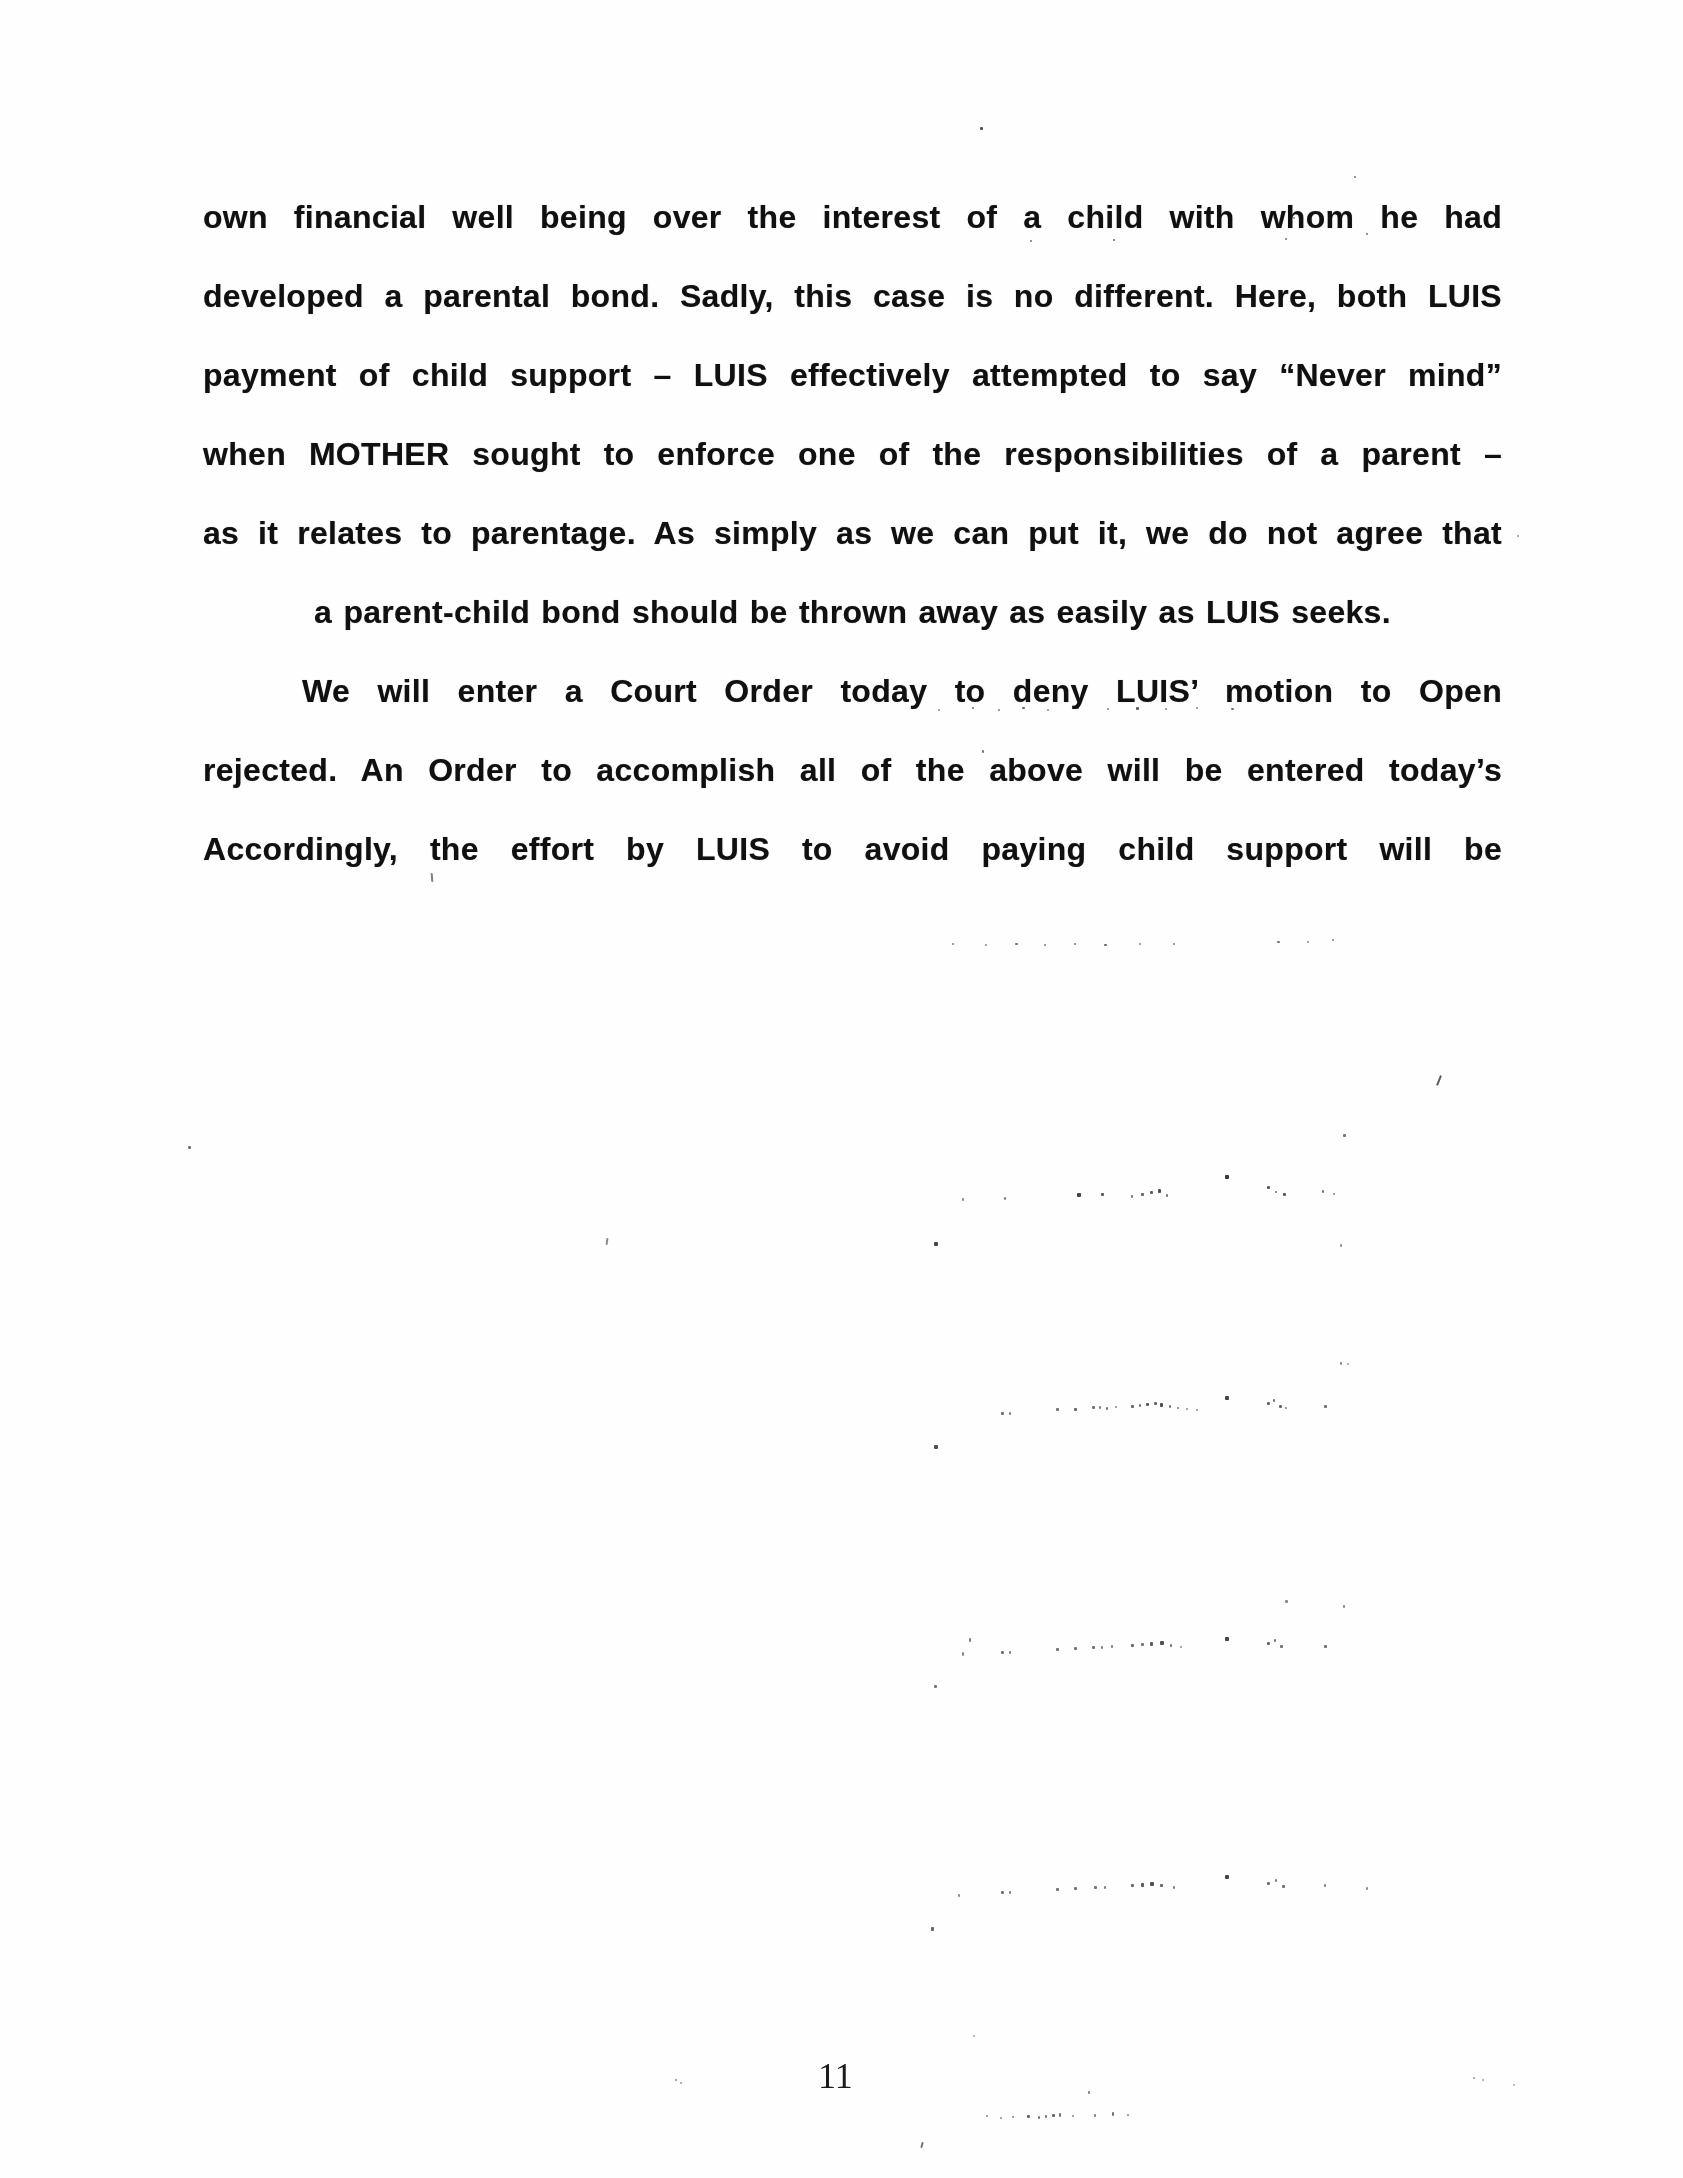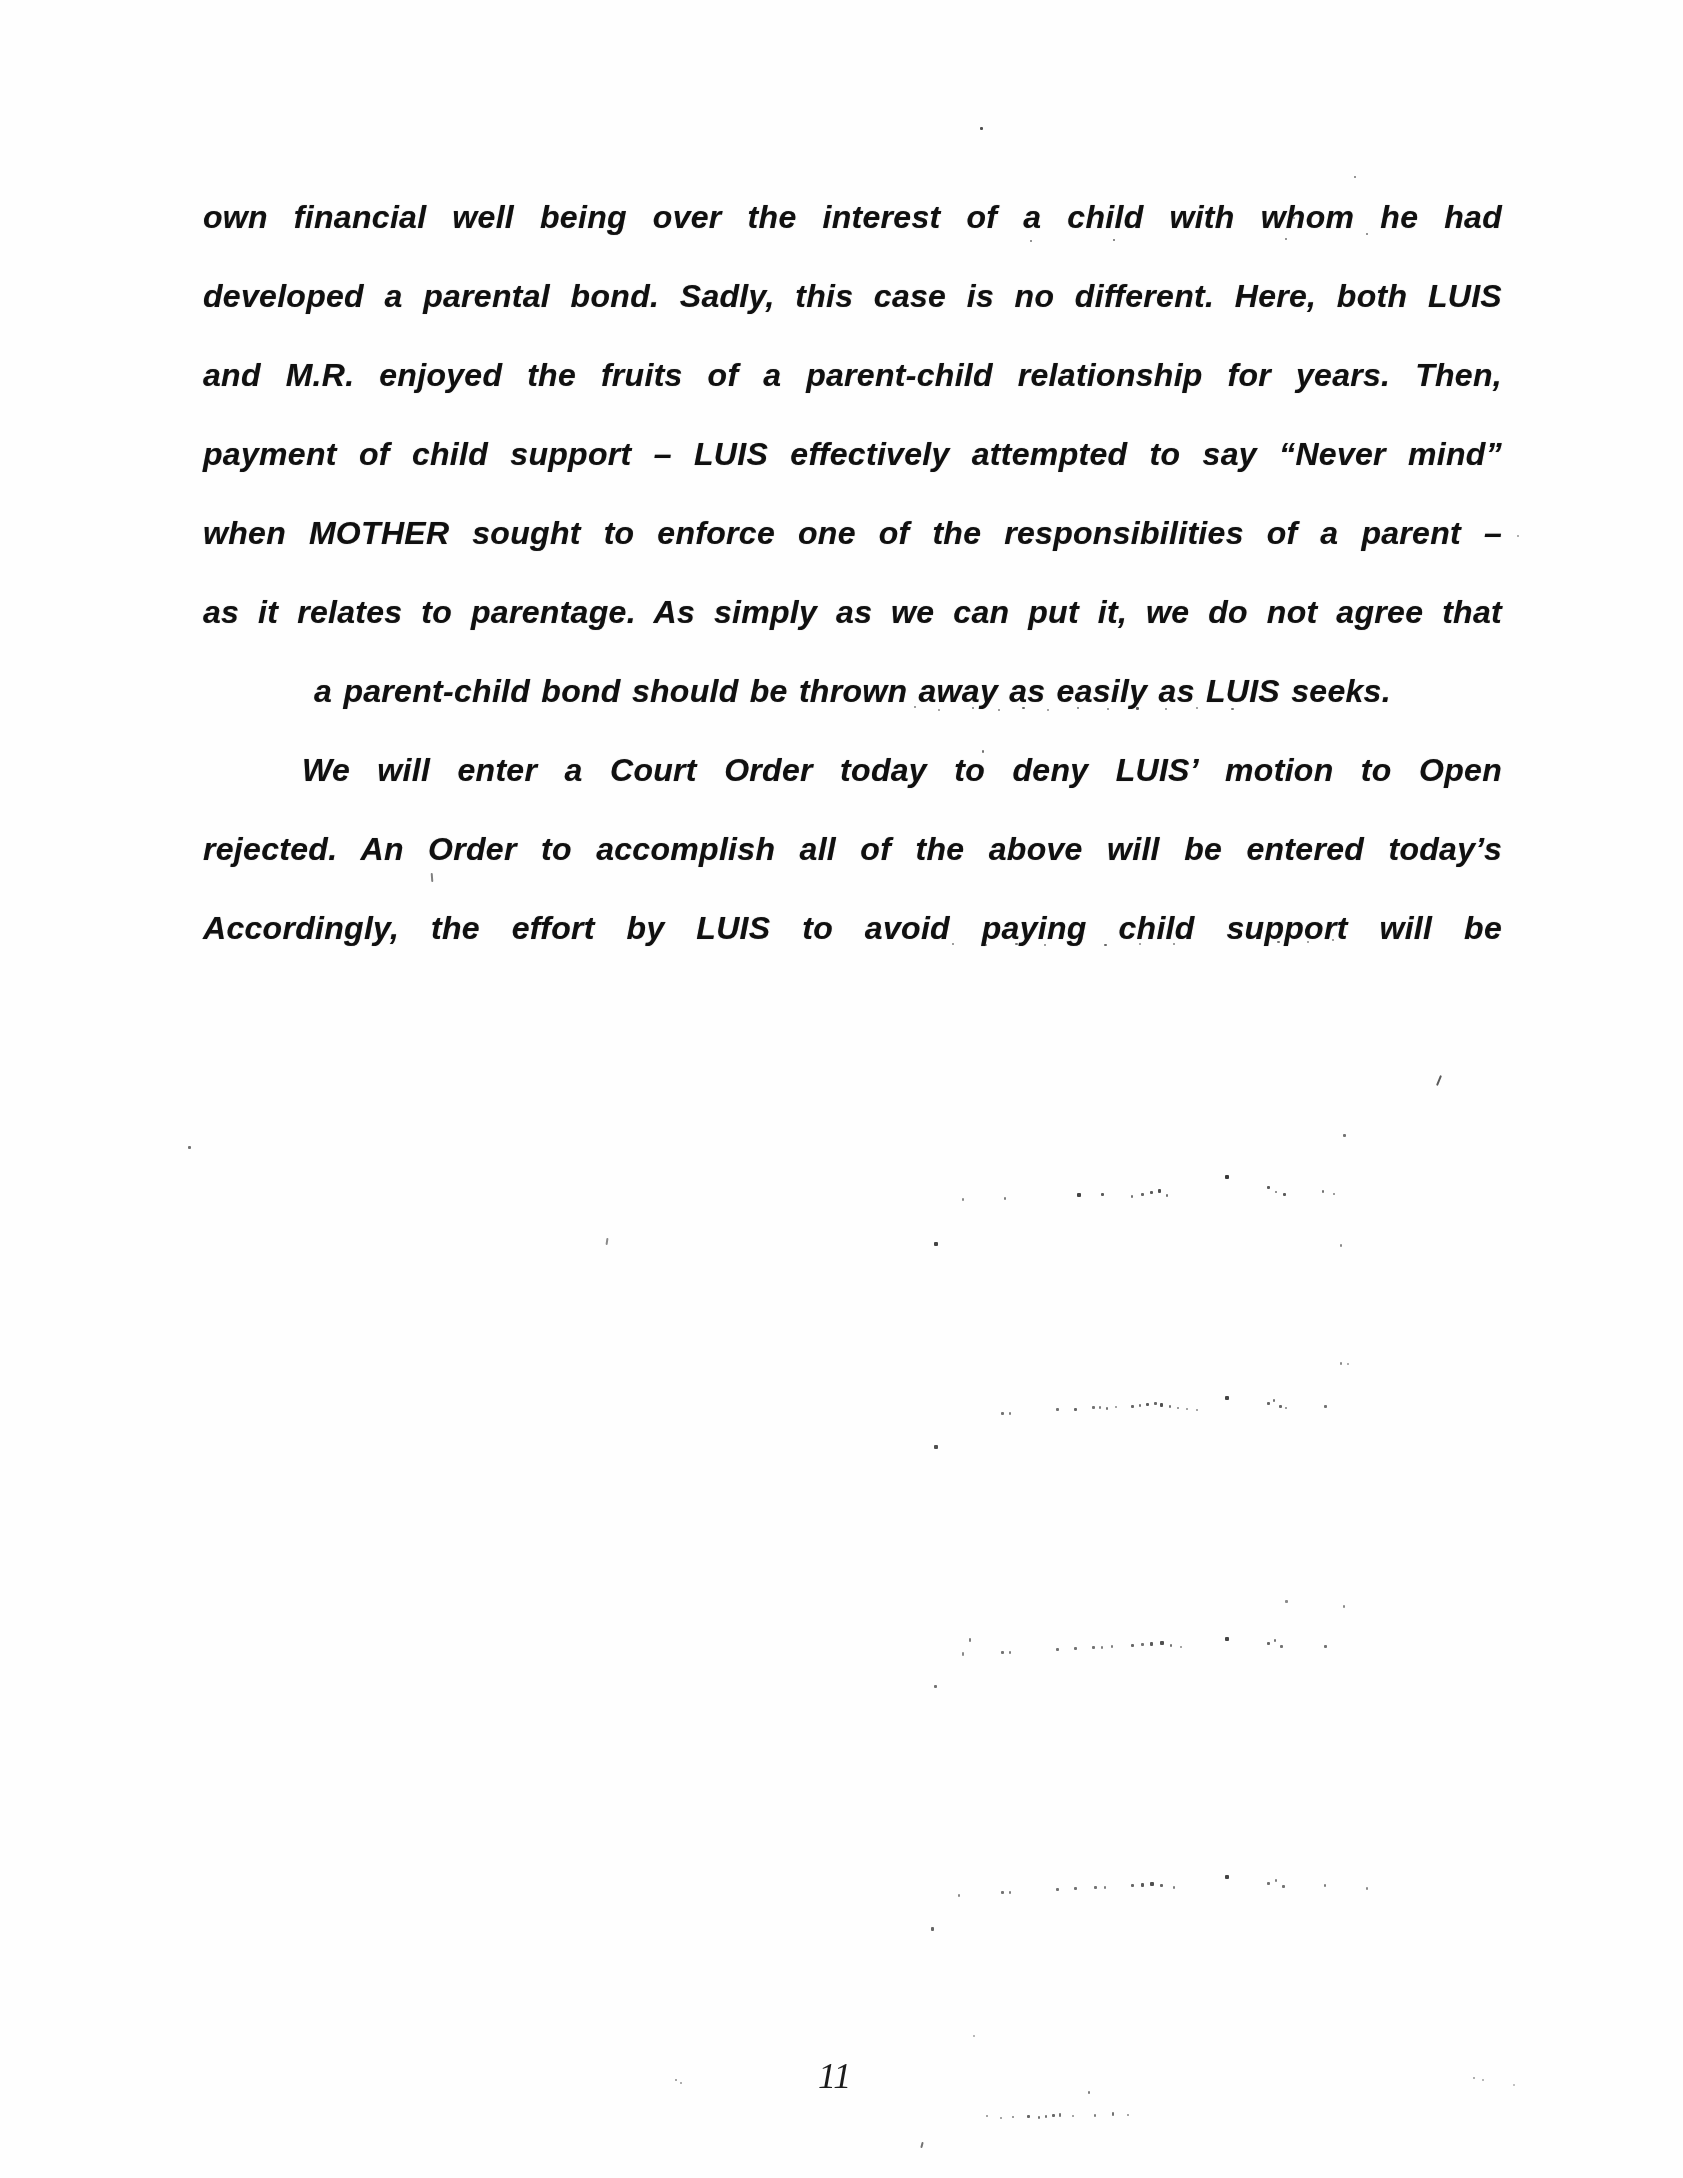--- a/index.html
+++ b/index.html
@@ -2,21 +2,20 @@
 <html><head>
 <meta charset="utf-8">
 <style>
   html,body{margin:0;padding:0;background:#e8e8e8;}
   .page{
     position:relative;
     width:1683px;height:2178px;
     background:#fefefe;
     overflow:hidden;
     font-family:"Liberation Sans","DejaVu Sans",sans-serif;
-    font-style:italic;
   }
   .doc{
     position:absolute;
     left:203px;top:178px;width:1299px;
     color:#101010;
   }
   .ln{
     height:79px;
     line-height:79px;
     font-size:32px;
@@ -49,21 +48,20 @@
   }
 </style>
 </head>
 <body>
 
 <div class="page">
 
   <div class="doc">
     <div class="ln jl">own financial well being over the interest of a child with whom he had</div>
     <div class="ln jl">developed a parental bond. Sadly, this case is no different. Here, both LUIS</div>
-    <div class="ln jl">and M.R. enjoyed the fruits of a parent-child relationship for years. Then,</div>
     <div class="ln jl">payment of child support – LUIS effectively attempted to say “Never mind”</div>
     <div class="ln jl">when MOTHER sought to enforce one of the responsibilities of a parent –</div>
     <div class="ln jl">as it relates to parentage. As simply as we can put it, we do not agree that</div>
     <div class="ln">a parent-child bond should be thrown away as easily as LUIS seeks.</div>
     <div class="ln jl ind">We will enter a Court Order today to deny LUIS’ motion to Open</div>
     <div class="ln jl">rejected. An Order to accomplish all of the above will be entered today’s</div>
     <div class="ln jl">Accordingly, the effort by LUIS to avoid paying child support will be</div>
   </div>
 
   <div class="pagenum">11</div>

